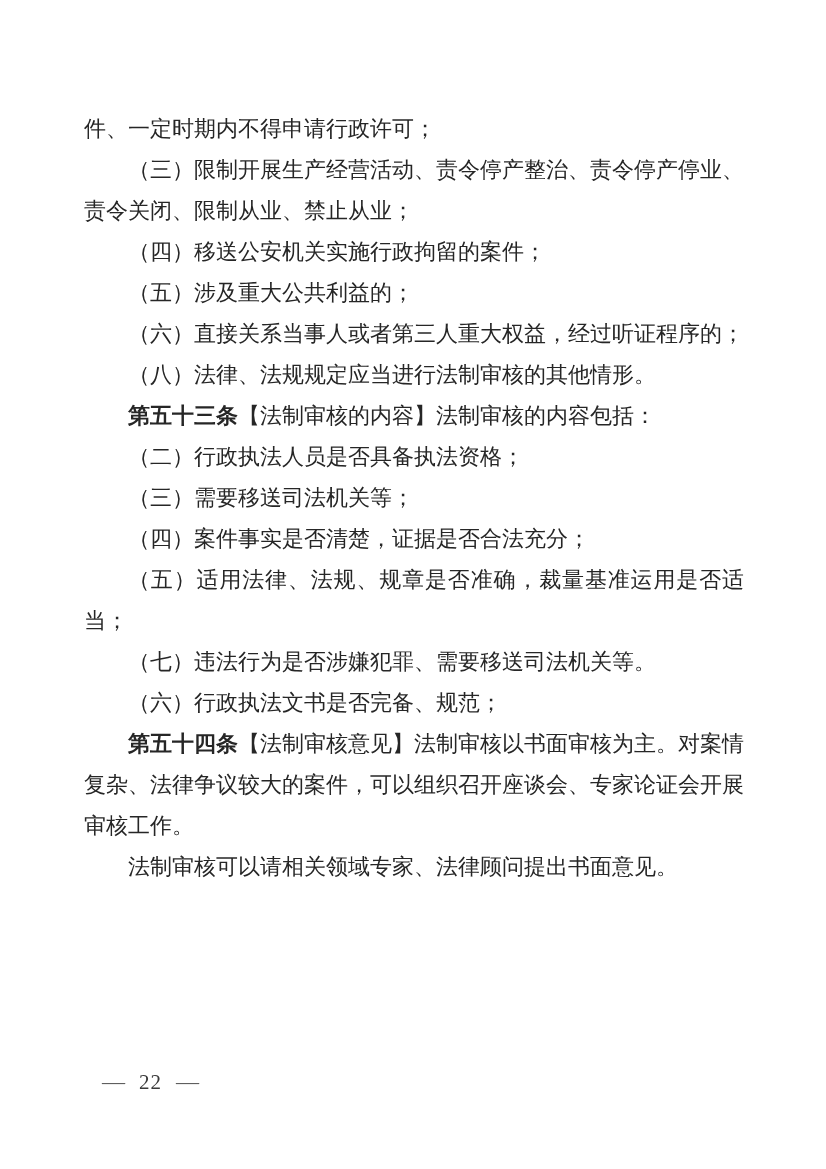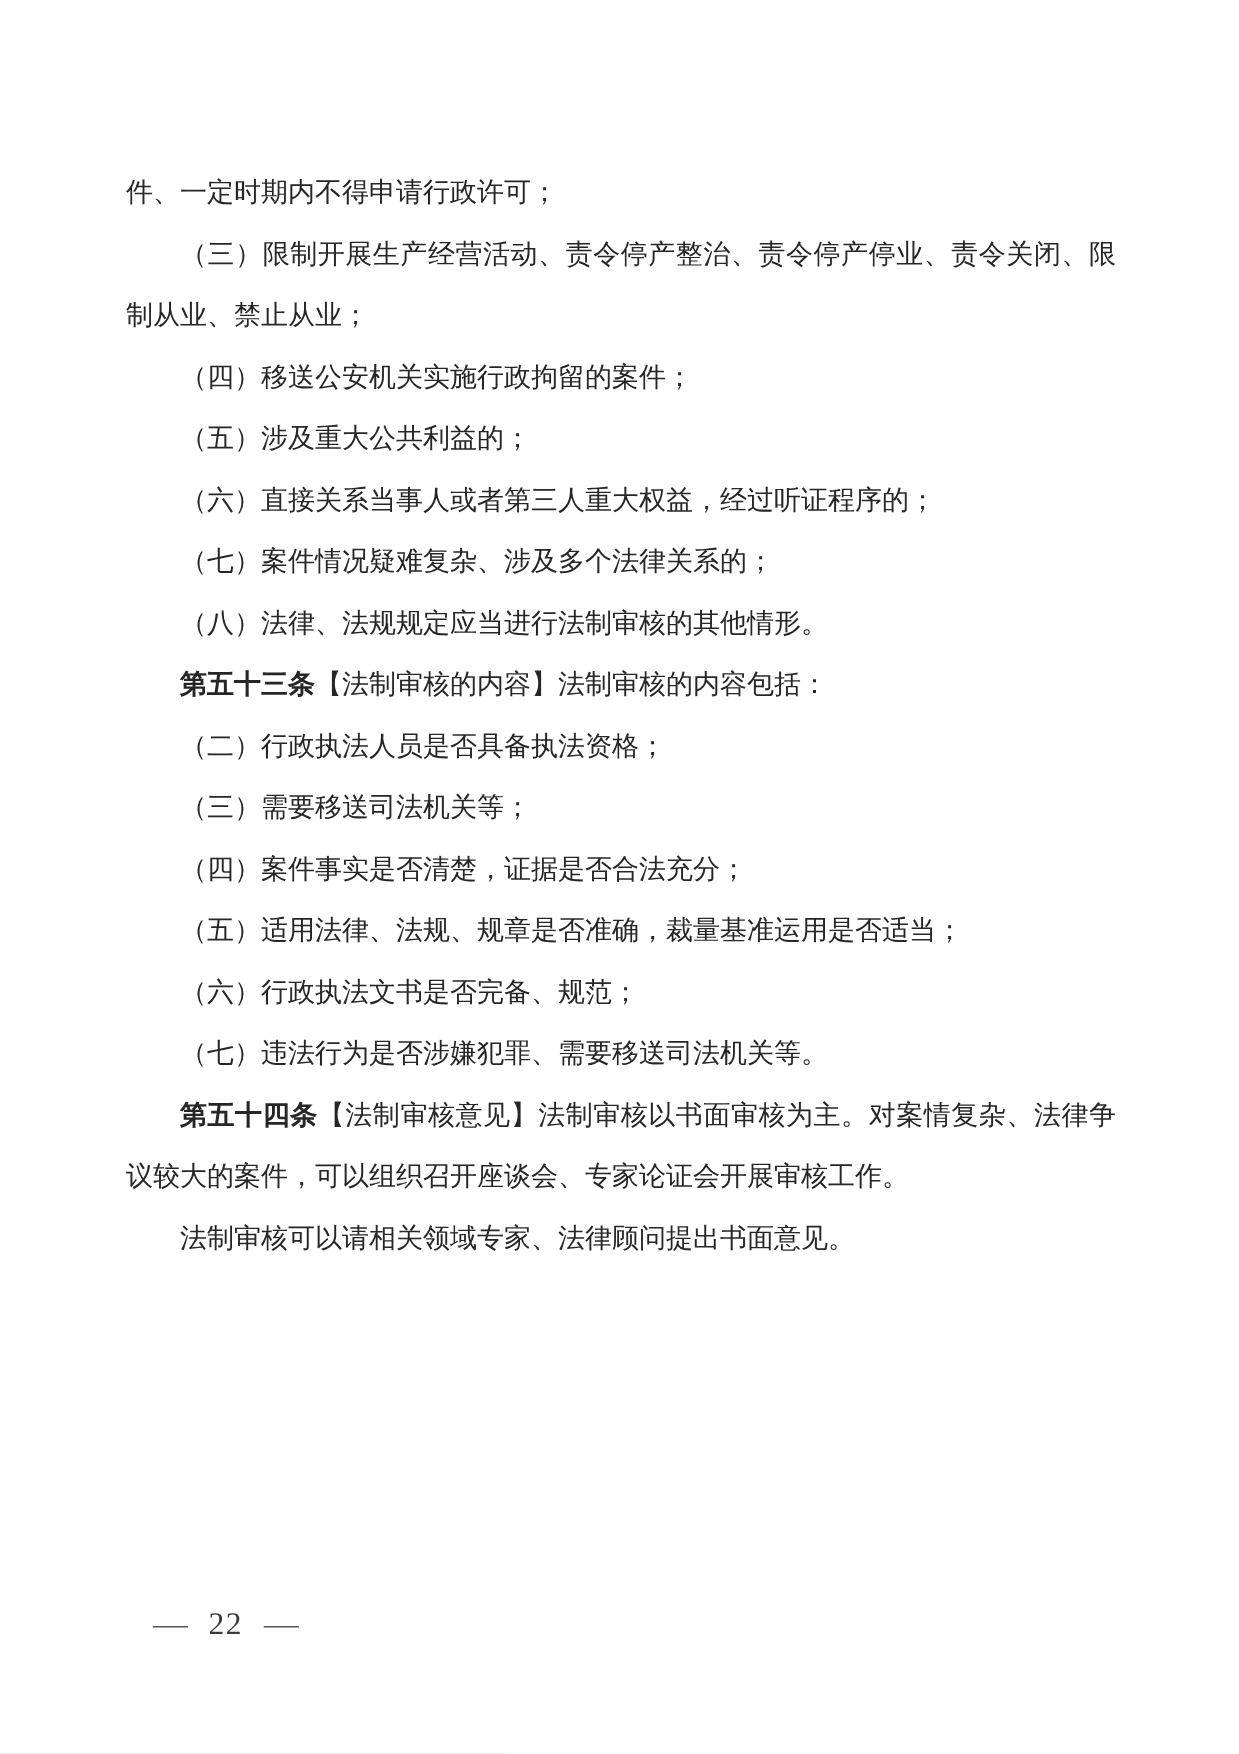--- a/index.html
+++ b/index.html
@@ -12,21 +12,21 @@
     background: #ffffff;
     color: #262626;
     font-family: "Liberation Serif", "DejaVu Serif", serif;
     overflow: hidden;
   }
   .content {
     position: absolute;
     left: 84px;
     top: 108px;
     width: 660px;
-    font-size: 18px;
+    font-size: 22px;
     line-height: 41px;
     text-align: justify;
     letter-spacing: 0;
   }
   .para { text-indent: 2em; }
   .para.no-indent { text-indent: 0; }
   .art-num {
     font-weight: bold;
     font-family: Liberation Serif, serif;
   }
@@ -63,39 +63,38 @@
     <p class="para no-indent">件、一定时期内不得申请行政许可；</p>
 
     <p class="para">（三）限制开展生产经营活动、责令停产整治、责令停产停业、责令关闭、限制从业、禁止从业；</p>
 
     <p class="para">（四）移送公安机关实施行政拘留的案件；</p>
 
     <p class="para">（五）涉及重大公共利益的；</p>
 
     <p class="para">（六）直接关系当事人或者第三人重大权益，经过听证程序的；</p>
 
-    <p class="para">（七）案件情况疑难复杂、涉及多个法律关系的；</p>
 
     <p class="para">（八）法律、法规规定应当进行法制审核的其他情形。</p>
 
 
     <p class="para article"><span class="art-num">第五十三条</span><span class="art-title">【法制审核的内容】</span><span>法制审核的内容包括：</span></p>
 
 
     <p class="para">（二）行政执法人员是否具备执法资格；</p>
 
     <p class="para">（三）需要移送司法机关等；</p>
 
     <p class="para">（四）案件事实是否清楚，证据是否合法充分；</p>
 
     <p class="para">（五）适用法律、法规、规章是否准确，裁量基准运用是否适当；</p>
 
+    <p class="para">（七）违法行为是否涉嫌犯罪、需要移送司法机关等。</p>
+
     <p class="para">（六）行政执法文书是否完备、规范；</p>
-
-    <p class="para">（七）违法行为是否涉嫌犯罪、需要移送司法机关等。</p>
 
     <p class="para article"><span class="art-num">第五十四条</span><span class="art-title">【法制审核意见】</span><span>法制审核以书面审核为主。对案情复杂、法律争议较大的案件，可以组织召开座谈会、专家论证会开展审核工作。</span></p>
 
     <p class="para">法制审核可以请相关领域专家、法律顾问提出书面意见。</p>
 
   </div>
 
   <div class="footer">
     <span class="dash">—</span>
     <span class="page-num">22</span>

